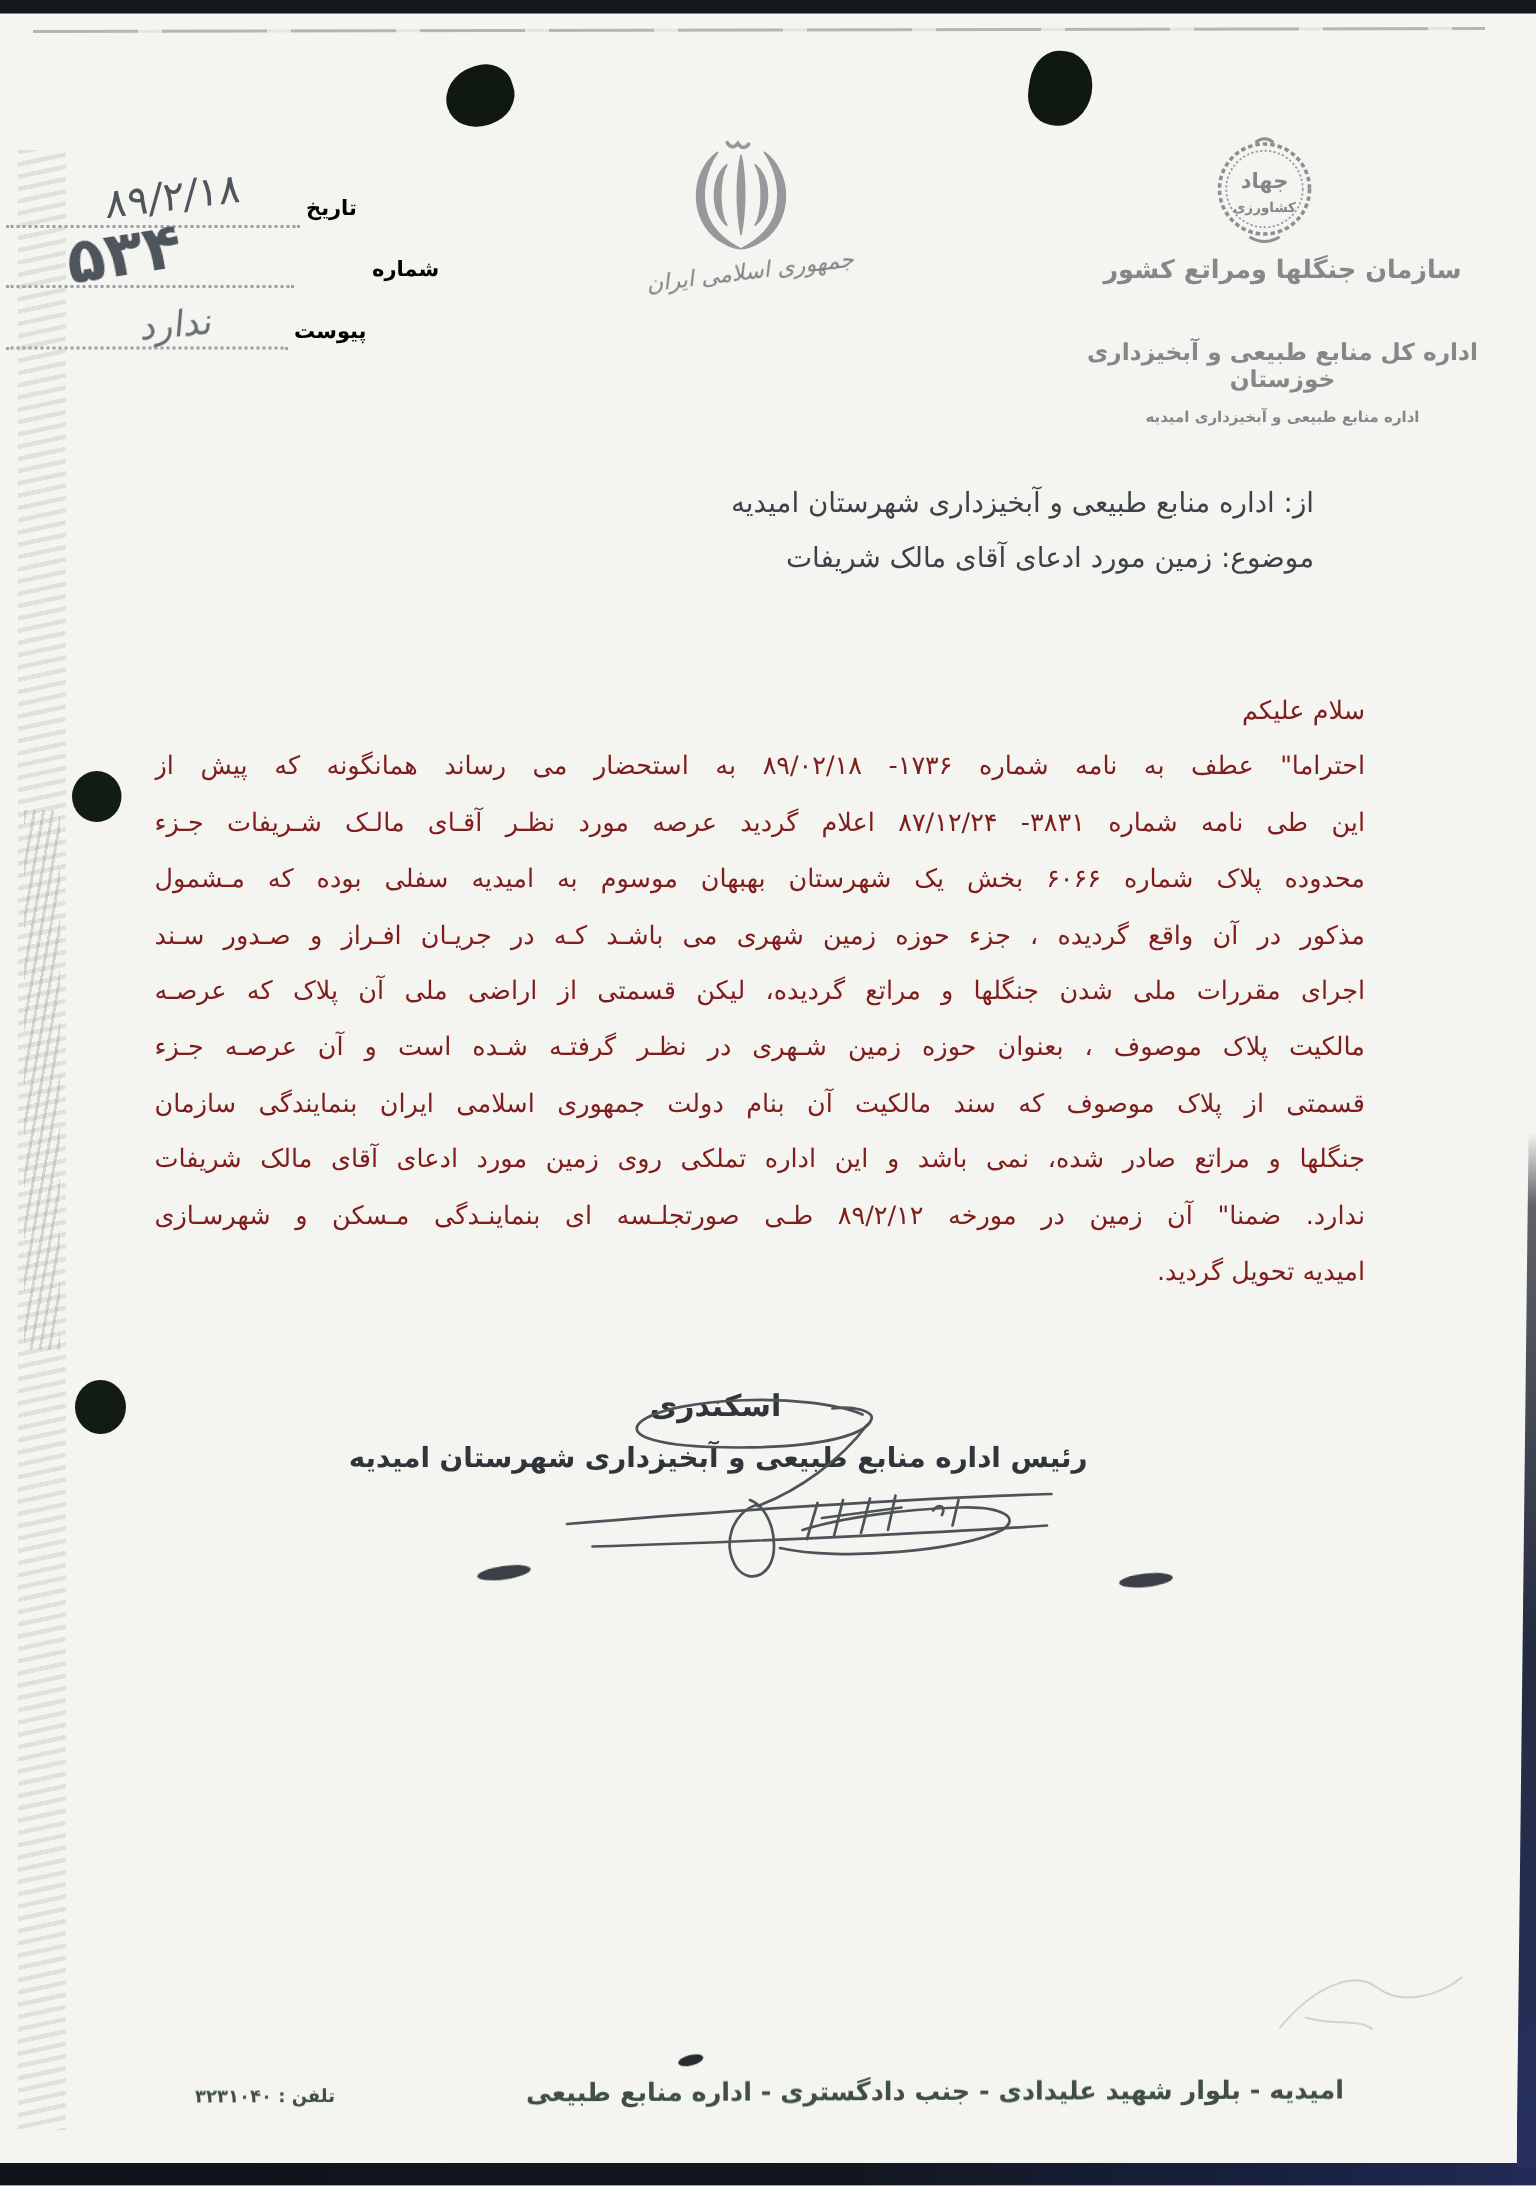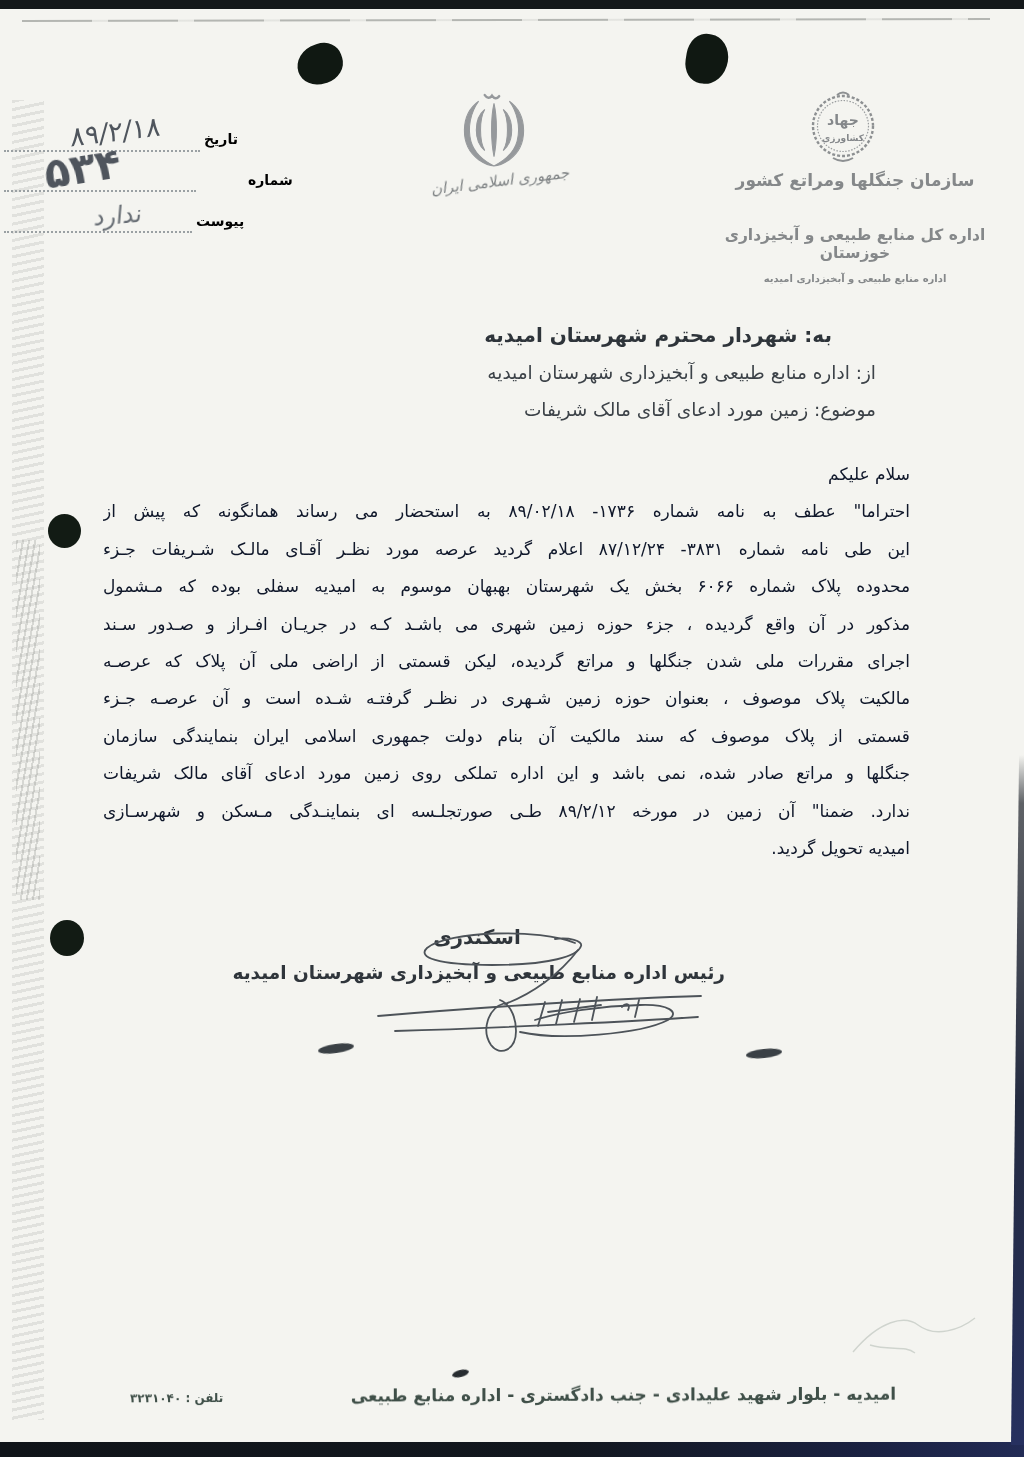--- a/index.html
+++ b/index.html
@@ -62,21 +62,21 @@
     font-weight:bold;filter:blur(.25px);}
   .org-l1{font-size:17px;margin-bottom:36px;}
   .org-l2{font-size:15.5px;margin-bottom:11px;}
   .org-l3{font-size:10px;}
   
   .addr{position:absolute;right:148px;top:317px;text-align:right;color:#343a40;line-height:37px;}
   .addr-to{font-size:20px;font-weight:bold;padding-left:0;padding-right:44px;color:#2e343a;}
   .addr-from,.addr-subj{font-size:18.5px;color:#3c4248;margin-left:28px;}
   
   .body-text{position:absolute;right:114px;width:807px;top:456px;font-size:17px;
-    line-height:37.4px;color:#0f172a;}
+    line-height:37.4px;color:#7f1d1d;}
   .bline{text-align:justify;text-align-last:justify;height:37.4px;overflow:hidden;}
   .bline-right{text-align:right;height:37.4px;}
   
   .sig{position:absolute;left:265px;top:925px;width:460px;text-align:center;color:#2f353b;}
   .sig-name{font-size:20px;font-weight:bold;transform:translateX(-18px);}
   .sig-title{font-size:18.5px;font-weight:bold;margin-top:13px;white-space:nowrap;}
   .scribbles{position:absolute;left:0;top:0;width:1024px;height:1457px;pointer-events:none;}
   
   .footer{position:absolute;left:130px;right:128px;top:1385px;display:flex;
     justify-content:space-between;align-items:baseline;
@@ -135,21 +135,20 @@
     <text x="36" y="53" text-anchor="middle" font-size="9" font-weight="bold" fill="#84878a" font-family="DejaVu Sans, sans-serif">کشاورزی</text>
   </svg>
 
   <div class="org">
     <div class="org-l1">سازمان جنگلها ومراتع کشور</div>
     <div class="org-l2">اداره کل منابع طبیعی و آبخیزداری خوزستان</div>
     <div class="org-l3">اداره منابع طبیعی و آبخیزداری امیدیه</div>
   </div>
 
   <div class="addr">
-    <div class="addr-to">به: شهردار محترم شهرستان امیدیه</div>
     <div class="addr-from">از: اداره منابع طبیعی و آبخیزداری شهرستان امیدیه</div>
     <div class="addr-subj">موضوع: زمین مورد ادعای آقای مالک شریفات</div>
   </div>
 
   <div class="body-text">
     <div class="bline-right">سلام علیکم</div>
     <div class="bline">احتراما" عطف به نامه شماره ۱۷۳۶- ۸۹/۰۲/۱۸ به استحضار می رساند همانگونه که پیش از</div>
     <div class="bline">این طی نامه شماره ۳۸۳۱- ۸۷/۱۲/۲۴ اعلام گردید عرصه مورد نظـر آقـای مالـک شـریفات جـزء</div>
     <div class="bline">محدوده پلاک شماره ۶۰۶۶ بخش یک شهرستان بهبهان موسوم به امیدیه سفلی بوده که مـشمول</div>
     <div class="bline">مذکور در آن واقع گردیده ، جزء حوزه زمین شهری می باشـد کـه در جریـان افـراز و صـدور سـند</div>

